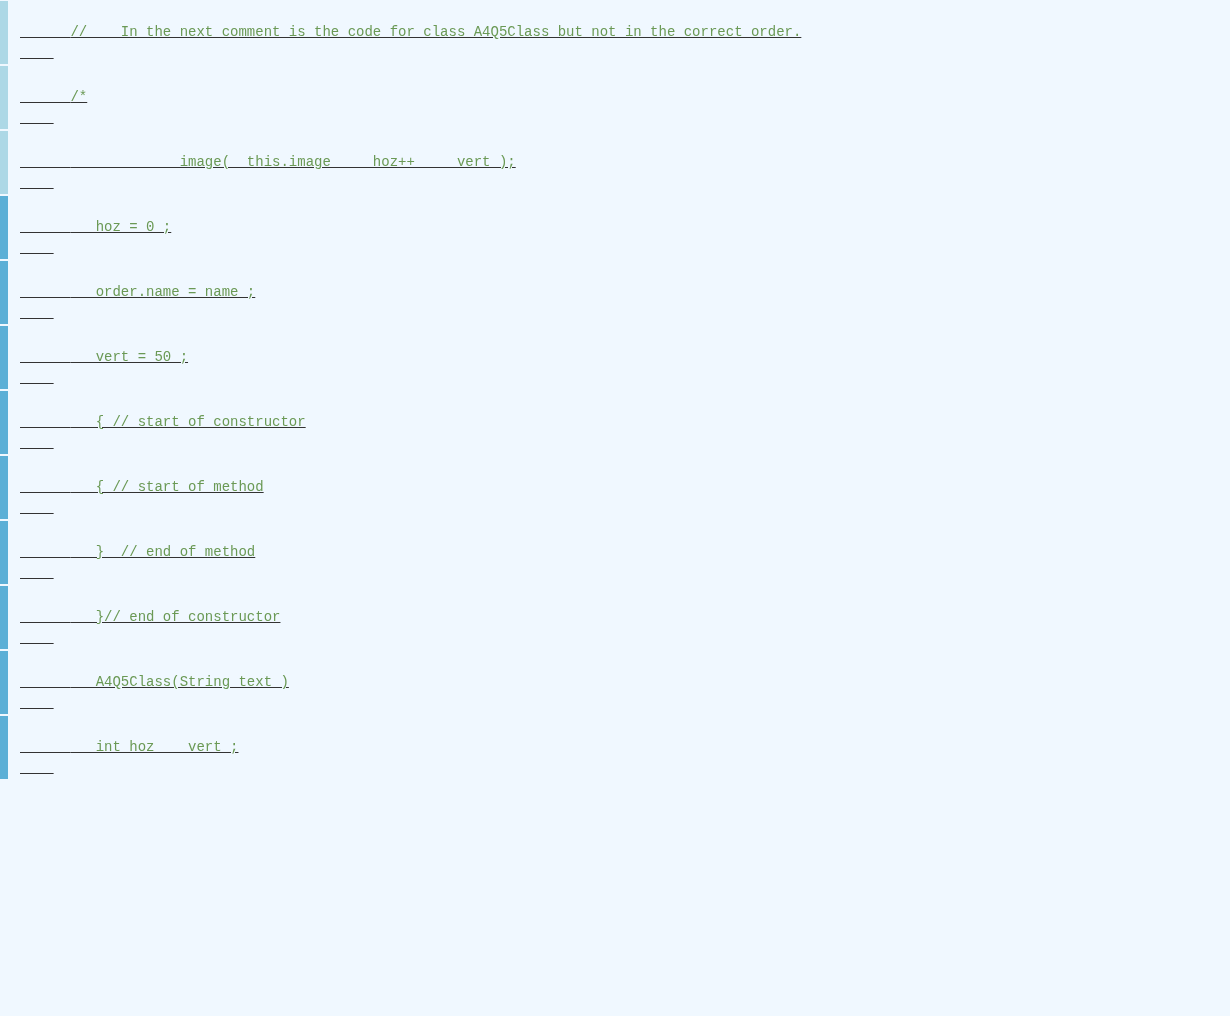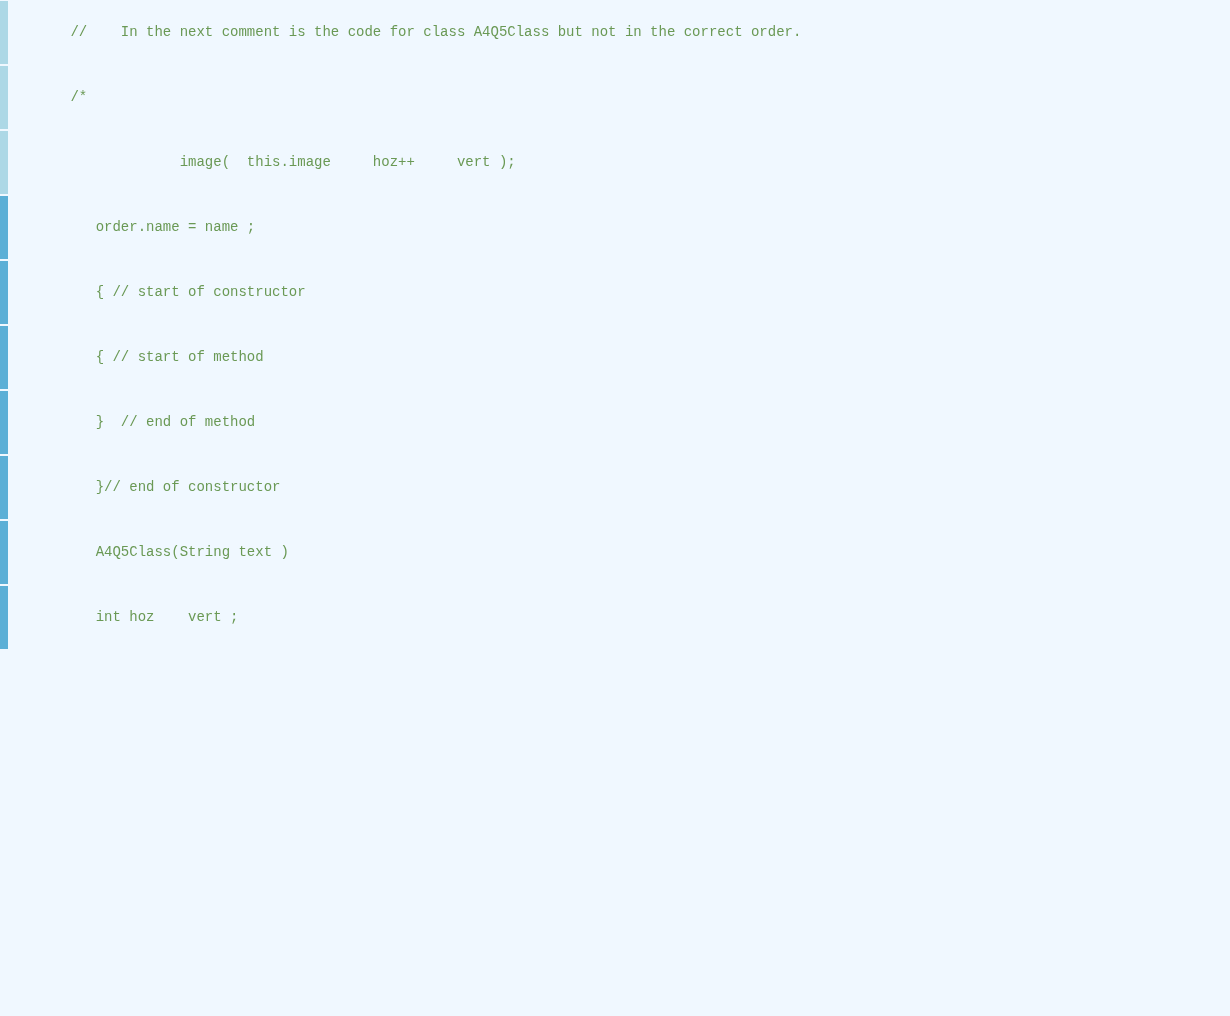--- a/index.html
+++ b/index.html
@@ -25,20 +25,21 @@
       min-height: 1016px;
       padding: 0;
     }
 
     .code-line {
       display: flex;
       align-items: stretch;
       min-height: 22px;
       padding: 1px 0;
       padding-right: 8px;
+      text-decoration: underline;
     }
 
     .line-gutter {
       width: 8px;
       min-width: 8px;
       background-color: #add8e6;
       margin-right: 8px;
       flex-shrink: 0;
     }
 
@@ -78,29 +79,41 @@
   </div>
 
   <div class="code-line">
     <div class="line-gutter"></div>
     <div class="line-content">
       <span class="kw-comment">             image(  this.image     hoz++     vert );</span>
     </div>
   </div>
 
 
+  <div class="code-line">
+    <div class="line-gutter active"></div>
+    <div class="line-content">
+      <span class="kw-comment">   hoz = 0 ;</span>
+    </div>
+  </div>
 
 
   <div class="code-line">
     <div class="line-gutter active"></div>
     <div class="line-content">
       <span class="kw-comment">   order.name = name ;</span>
     </div>
   </div>
 
+  <div class="code-line">
+    <div class="line-gutter active"></div>
+    <div class="line-content">
+      <span class="kw-comment">   vert = 50 ;</span>
+    </div>
+  </div>
 
 
   <div class="code-line">
     <div class="line-gutter active"></div>
     <div class="line-content">
       <span class="kw-comment">   { // start of constructor</span>
     </div>
   </div>
 
   <div class="code-line">

